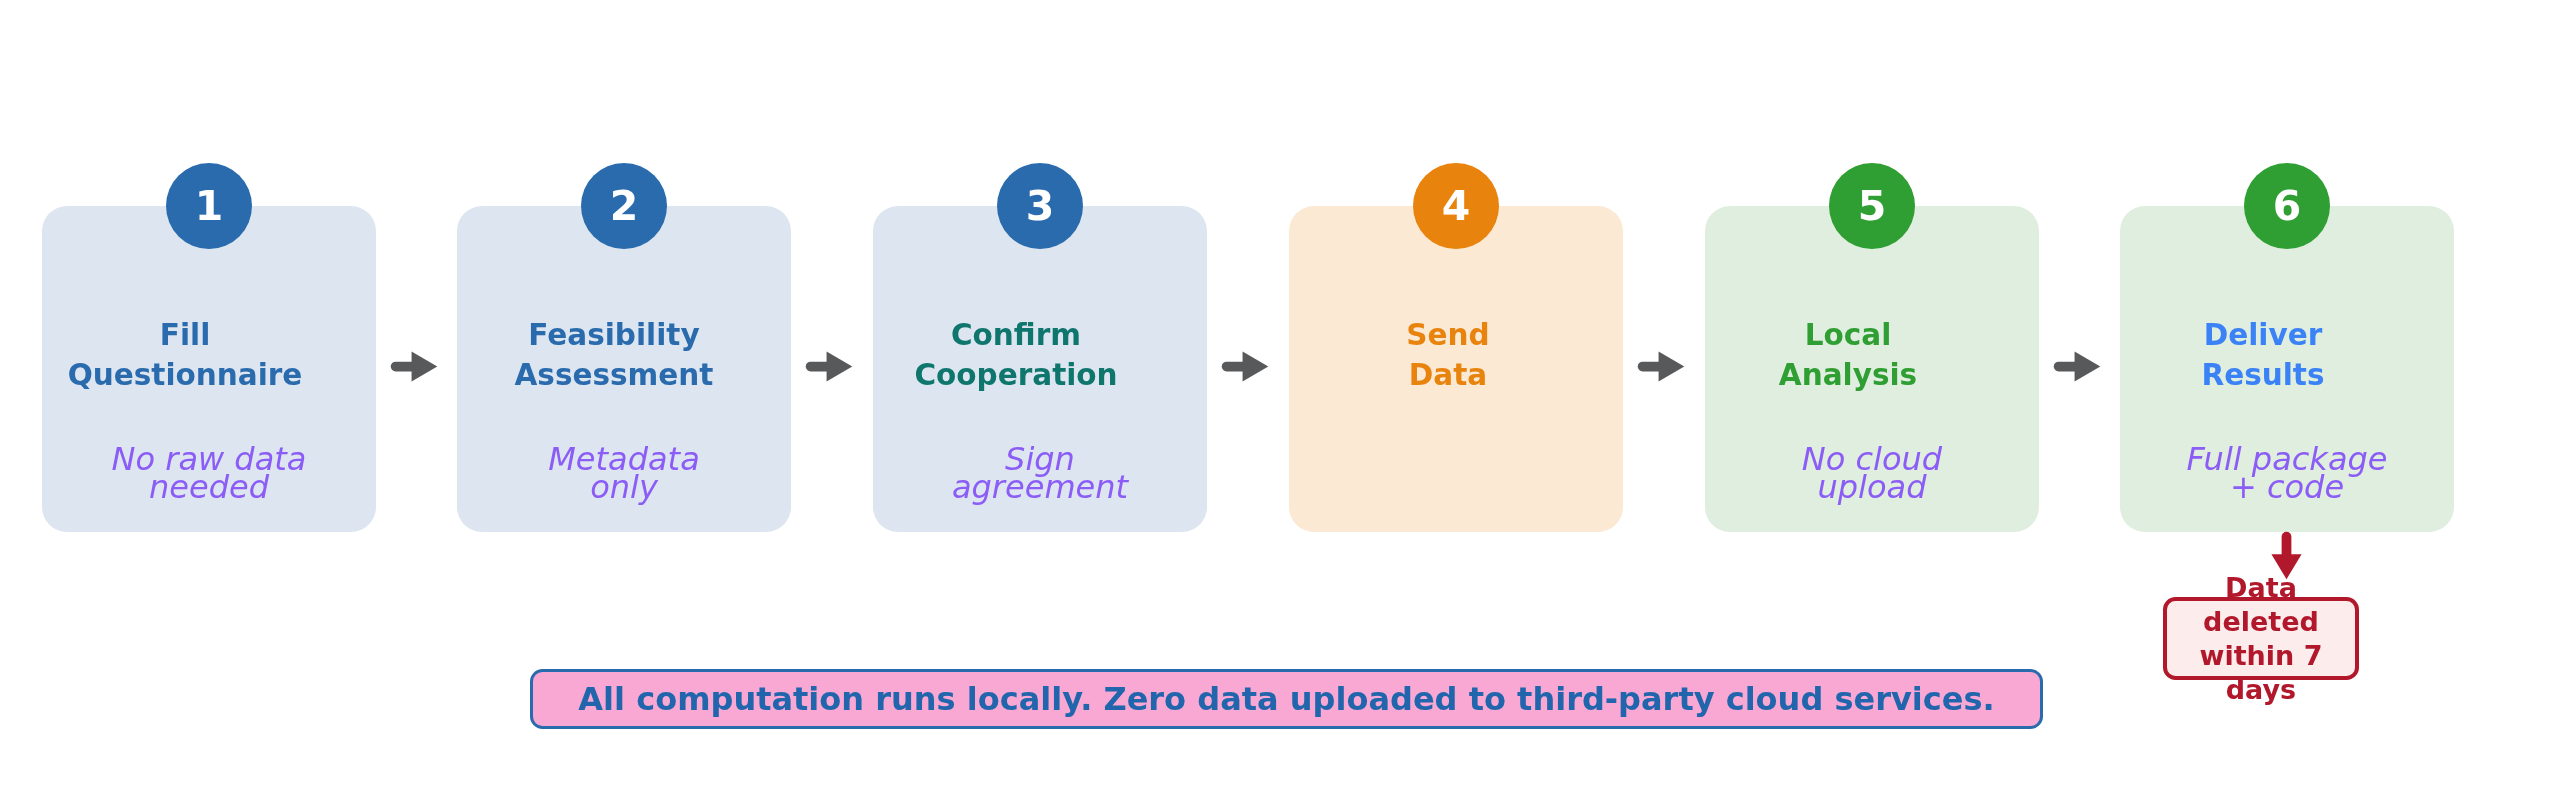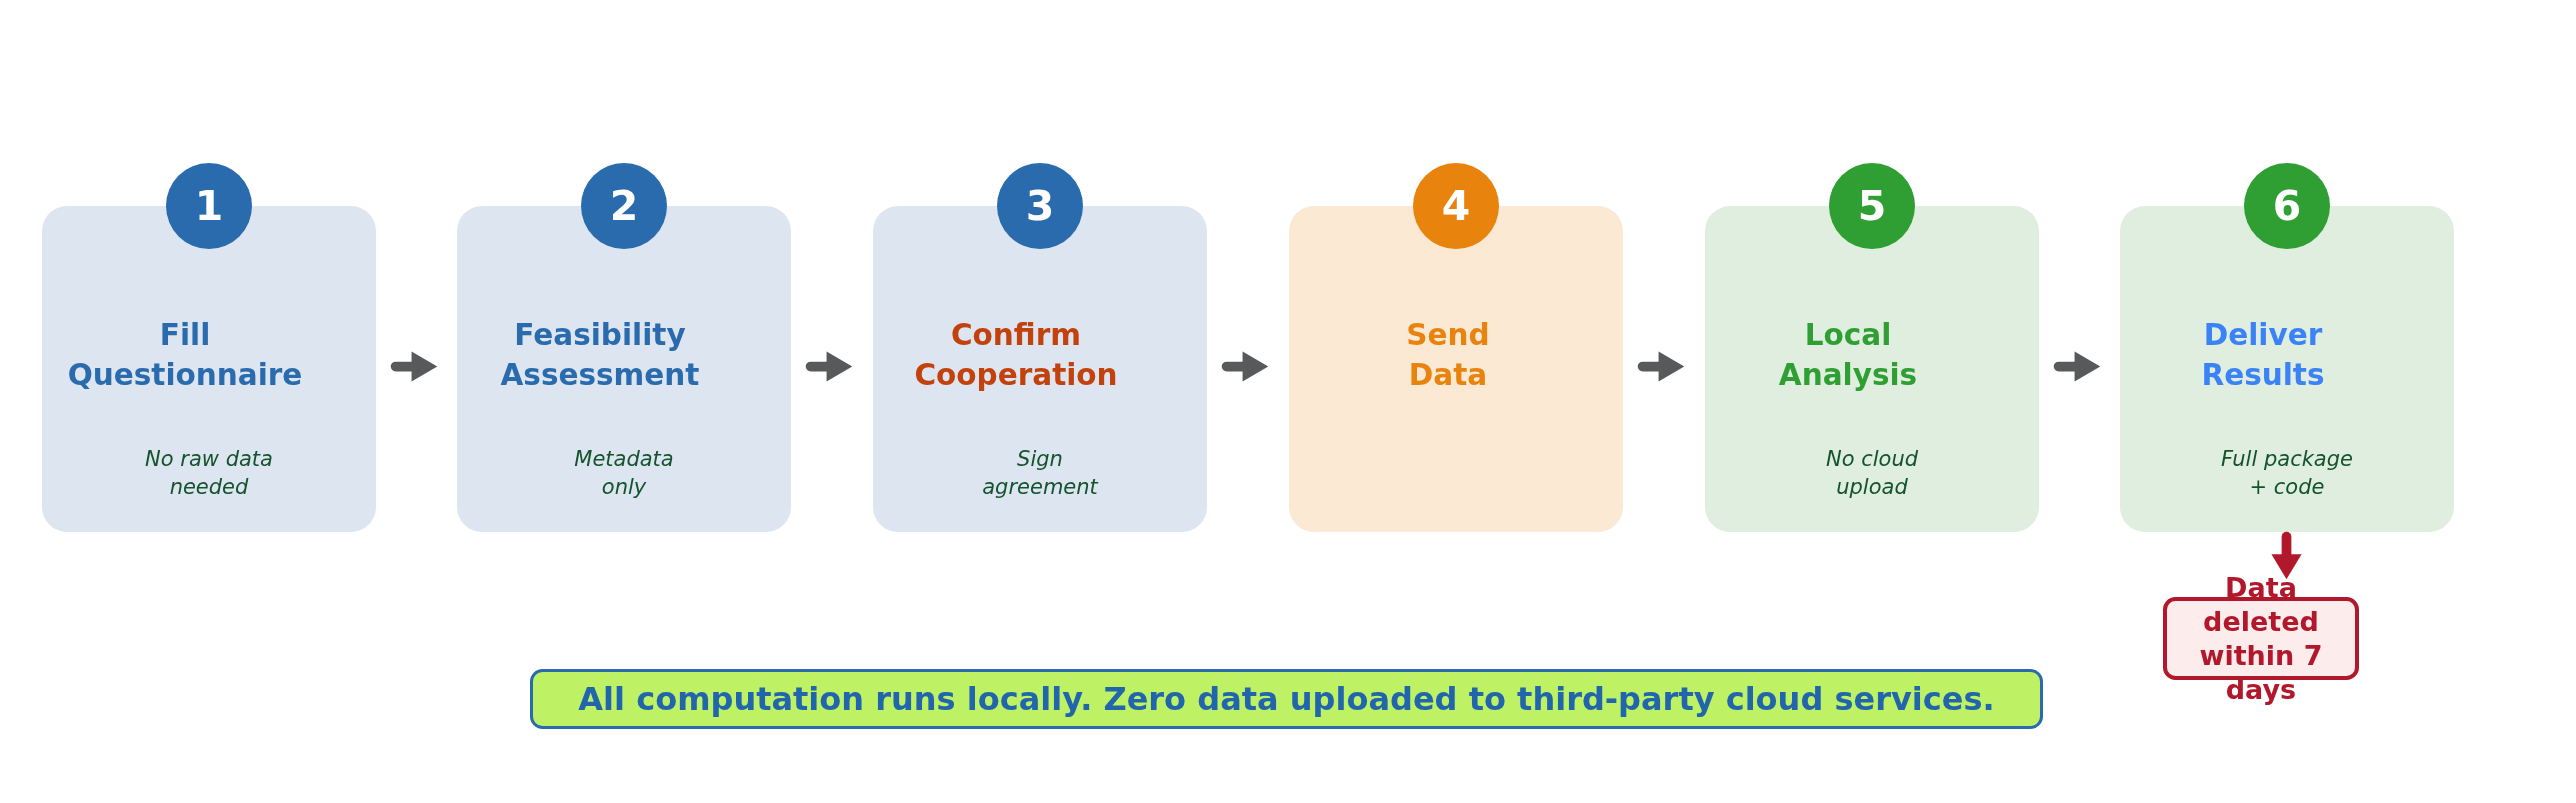--- a/index.html
+++ b/index.html
@@ -51,23 +51,23 @@
     line-height: 40px;
     white-space: pre-line;
   }
   .step .subtitle {
     position: absolute;
     top: 282px;
     left: 0;
     width: 334px;
     text-align: center;
     font-style: italic;
-    font-size: 21px;
+    font-size: 32px;
     line-height: 28px;
-    color: #14532d;
+    color: #8b5cf6;
     white-space: pre-line;
   }
   .flow-arrow {
     position: absolute;
     top: 347px;
     width: 52px;
     height: 39px;
   }
   #deletion-arrow {
     position: absolute;
@@ -133,32 +133,32 @@
 Questionnaire</div>
     <div class="subtitle">No raw data
 needed</div>
   </div>
 
   <div class="step" style="left:457px">
     <div class="box" style="background: rgb(221, 230, 240);"></div>
     <div class="circle" style="background: rgb(42, 107, 174);">
         <span>2</span>
       </div>
-    <div class="title" style="color: rgb(42, 107, 174);">Feasibility
+    <div class="title" style="color: rgb(42, 107, 174); padding-left: 14px;">Feasibility
 Assessment</div>
     <div class="subtitle">Metadata
 only</div>
   </div>
 
   <div class="step" style="left:873px">
     <div class="box" style="background: rgb(221, 230, 240);"></div>
     <div class="circle" style="background: rgb(42, 107, 174);">
         <span>3</span>
       </div>
-    <div class="title" style="color: #c2410c;">Confirm
+    <div class="title" style="color: #0f766e;">Confirm
 Cooperation</div>
     <div class="subtitle">Sign
 agreement</div>
   </div>
 
   <div class="step" style="left:1289px">
     <div class="box" style="background: rgb(251, 233, 212);"></div>
     <div class="circle" style="background: rgb(232, 131, 13);">
         <span>4</span>
       </div>
@@ -212,18 +212,18 @@
   <svg id="deletion-arrow" viewBox="0 0 44 58">
       <line x1="22" y1="6" x2="22" y2="27" stroke="#b2182b" stroke-width="11" stroke-linecap="round"></line>
       <path d="M5 26 L39 26 L22 54 Z" fill="#b2182b"></path>
     </svg>
 
   <div id="deletion-note" style="border-color: rgb(178, 24, 43); background: rgb(253, 236, 236);">
     <div class="note-text" style="color: rgb(178, 24, 43);">Data deleted
 within 7 days</div>
   </div>
 
-  <div id="banner" style="border-color: rgb(42, 107, 174); background: #bef264;">
+  <div id="banner" style="border-color: rgb(42, 107, 174); background: #f9a8d4;">
     <div class="banner-text" style="color: rgb(33, 102, 172);">All computation runs locally. Zero data uploaded to third-party cloud services.</div>
   </div>
 
 </div>
 
 
 </body></html>

